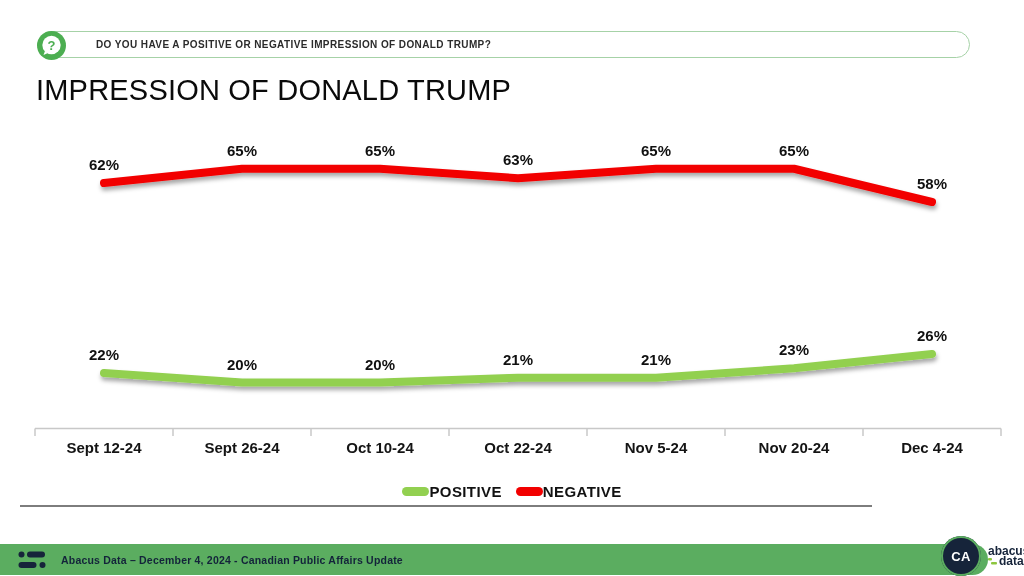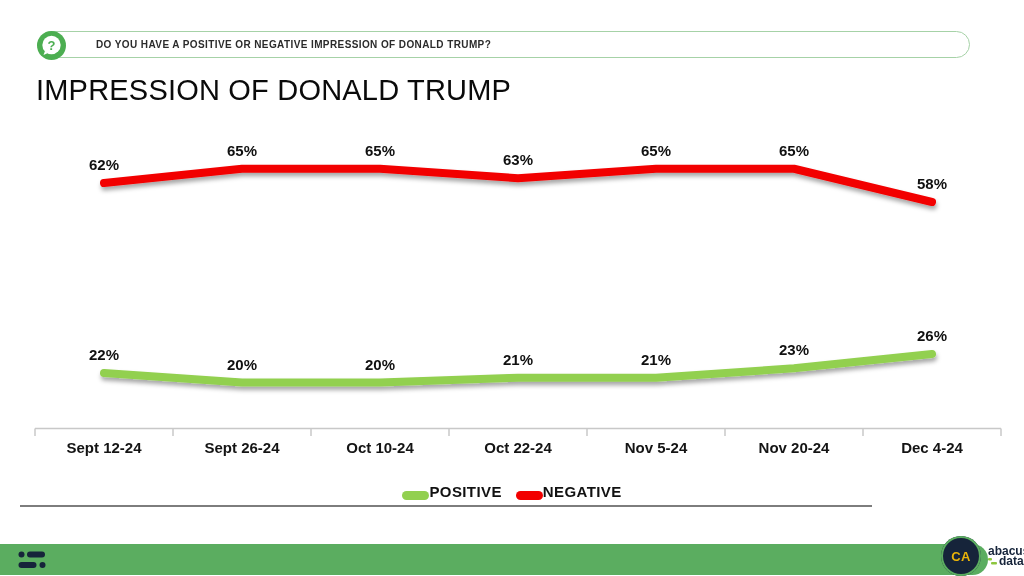--- a/index.html
+++ b/index.html
@@ -20,37 +20,37 @@
     position:absolute;left:36px;top:74px;font-size:29px;font-weight:400;
     color:#0a0a0a;letter-spacing:.2px;
   }
   
   #chart{position:absolute;left:0;top:0;width:1024px;height:576px;pointer-events:none}
   #chart text{font-family:"Liberation Sans",sans-serif;font-weight:700;fill:#101010}
   #chart text.dlabel{font-size:15px}
   #chart text.cat{font-size:15px;fill:#141414}
   
   .legend{position:absolute;left:0;top:483px;width:1024px;display:flex;justify-content:center;gap:14px}
-  .legend-item{display:flex;align-items:flex-end}
+  .legend-item{display:flex;align-items:center}
   .swatch{width:27px;height:9px;border-radius:5px;display:inline-block}
   .legend-label{font-size:15px;font-weight:700;color:#111;letter-spacing:.4px}
   .separator{position:absolute;left:20px;top:505px;width:852px;height:2px;background:#7d7d7d}
   
   .footer-bar{
     position:absolute;left:0;top:544px;width:988px;height:31px;
     background:#5bad60;border-radius:0 16px 16px 0;display:flex;align-items:center;
   }
   .footer-icon{margin-left:18px;display:flex;align-items:center}
   .footer-text{margin-left:13px;font-size:10.5px;font-weight:600;color:#13233a;letter-spacing:.2px}
   .badge{
     position:absolute;left:941px;top:536px;width:40px;height:40px;border-radius:50%;
     background:#16243a;display:flex;align-items:center;justify-content:center;
     box-shadow:0 0 0 2px #5bad60 inset;
   }
-  .badge-text{color:#eab308;font-size:13px;font-weight:800;letter-spacing:.3px}
+  .badge-text{color:#ffffff;font-size:13px;font-weight:800;letter-spacing:.3px}
   .brand{position:absolute;left:988px;top:546px;display:flex;flex-direction:column;line-height:10px}
   .brand-line{font-size:12px;font-weight:800;color:#16243a;display:flex;align-items:center}
   .brand-glyph{display:inline-block;margin-right:2px}
 </style>
 </head>
 <body>
 
 <div class="banner">
   <span class="banner-text">DO YOU HAVE A POSITIVE OR NEGATIVE IMPRESSION OF DONALD TRUMP?</span>
 </div>
@@ -124,20 +124,21 @@
 
 <div class="footer-bar">
   <span class="footer-icon">
     <svg width="30" height="18" viewBox="0 0 30 18">
       <circle cx="3.5" cy="3.5" r="3" fill="#16243a"></circle>
       <rect x="9" y="0.5" width="18" height="6" rx="3" fill="#16243a"></rect>
       <rect x="0.5" y="11" width="18" height="6" rx="3" fill="#16243a"></rect>
       <circle cx="24.5" cy="14" r="3" fill="#16243a"></circle>
     </svg>
   </span>
+  <span class="footer-text">Abacus Data – December 4, 2024 - Canadian Public Affairs Update</span>
 </div>
 
 <div class="badge">
   <span class="badge-text">CA</span>
 </div>
 
 <div class="brand">
   <span class="brand-line">abacus</span>
   <span class="brand-line">
     <svg class="brand-glyph" width="9" height="7" viewBox="0 0 9 7">

